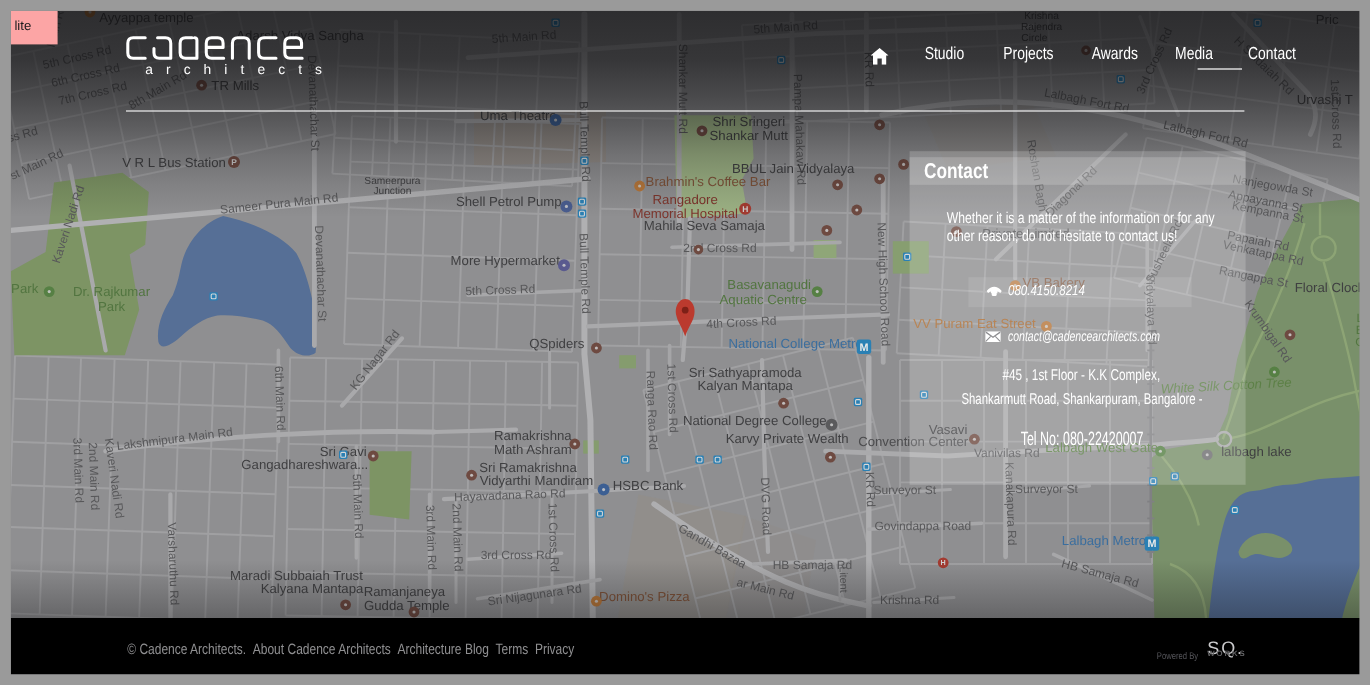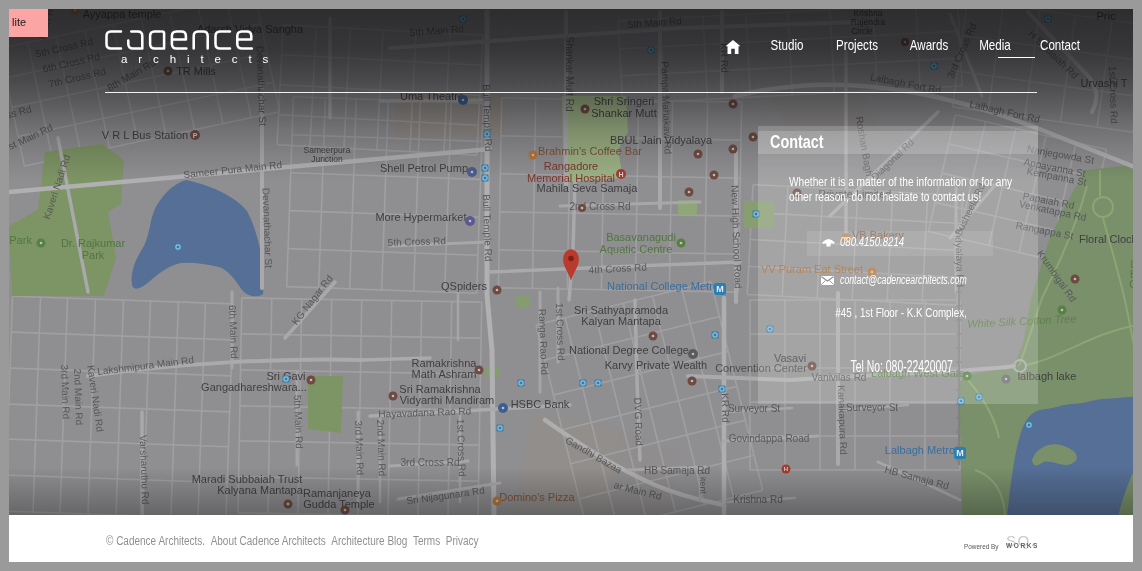--- a/index.html
+++ b/index.html
@@ -9,21 +9,21 @@
   .s73{display:inline-block;transform:scaleX(0.73);transform-origin:left center;white-space:nowrap;}
   .c755{display:inline-block;transform:scaleX(0.755);transform-origin:center;white-space:nowrap;}
   .c73{display:inline-block;transform:scaleX(0.73);transform-origin:center;white-space:nowrap;}
   .c72{display:inline-block;transform:scaleX(0.65);transform-origin:center;white-space:nowrap;}
   .aline{position:absolute;left:4px;width:100%;text-align:center;color:#fff;font-size:13px;height:18px;line-height:18px;}
   #hdr{position:absolute;left:0;top:0;width:100%;height:175px;z-index:2;
       background:linear-gradient(180deg, rgba(8,8,10,0.72) 0px, rgba(8,8,10,0.66) 40px, rgba(8,8,10,0.52) 70px,
       rgba(8,8,10,0.38) 95px, rgba(8,8,10,0.22) 120px, rgba(8,8,10,0.10) 145px, rgba(8,8,10,0) 172px);}
   #botshade{position:absolute;left:0;top:458px;width:100%;height:48px;z-index:2;
       background:linear-gradient(180deg, rgba(8,8,10,0) 0, rgba(8,8,10,0.30) 100%);}
-  #ftr{position:absolute;left:0;top:506px;width:100%;height:47px;background:#ffffff;z-index:3;}
+  #ftr{position:absolute;left:0;top:506px;width:100%;height:47px;background:#000000;z-index:3;}
   #ftr .txt{position:absolute;left:97px;top:19px;font-size:12.5px;color:#909092;}
   .nav{position:absolute;top:28px;z-index:4;color:#fff;font-size:14.5px;transform:translateX(-50%);margin-left:44px;}
   #line{position:absolute;left:96px;top:83px;width:932px;height:1px;background:rgba(255,255,255,0.92);z-index:4;}
   #panel{position:absolute;left:748.5px;top:117px;width:280px;height:278px;background:rgba(255,255,255,0.19);z-index:3;}
   #ptitle{position:absolute;left:0;top:4.5px;width:100%;height:23.5px;background:rgba(255,255,255,0.18);}
   #ptitle .tt{position:absolute;left:12px;top:1.5px;font-size:18px;font-weight:bold;color:#fff;}
   #pbody{position:absolute;left:31px;top:48px;width:230px;color:#fff;font-size:13px;line-height:15px;}
   .prow{position:absolute;color:#fff;font-size:12px;font-style:italic;}
   #pwr{position:absolute;left:955px;top:533px;font-size:8px;color:#56565b;z-index:4;}
   #sq1{position:absolute;left:997px;top:523px;z-index:4;color:#cacacc;font-size:15px;font-weight:normal;letter-spacing:1.6px;}
@@ -590,20 +590,21 @@
           <rect x="4.4" y="6.0" width="4.2" height="2.6" rx="0.9" fill="#fff"></rect>
         </svg></div>
     <div class="prow" style="left:82px;top:108.5px"><span class="cl">080.4150.8214</span></div>
     <div class="prow" style="left:63.8px;top:148px"><svg width="13" height="9" viewBox="0 0 13 9">
           <rect x="0" y="0" width="13" height="9" rx="1" fill="#fff"></rect>
           <path d="M0.5,0.8 L6.5,5 L12.5,0.8" stroke="#8f8f92" stroke-width="1.1" fill="none"></path>
           <path d="M0.5,8.4 L4.6,4.4 M12.5,8.4 L8.4,4.4" stroke="#8f8f92" stroke-width="0.9" fill="none"></path>
         </svg></div>
     <div class="prow" style="left:82px;top:146.5px"><span class="s73">contact@cadencearchitects.com</span></div>
     <div class="aline" style="top:177.5px"><span class="c755">#45 , 1st Floor - K.K Complex,</span></div>
+    <div class="aline" style="top:198.2px"><span class="c73">Shankarmutt Road, Shankarpuram, Bangalore -</span></div>
     <div class="aline" style="top:232.3px;font-size:16px"><span class="c72">Tel No: 080-22420007</span></div>
   </div>
   <div id="ftr">
       <div class="txt"><span class="cl">© Cadence Architects. &nbsp;About Cadence Architects &nbsp;Architecture Blog &nbsp;Terms &nbsp;Privacy</span></div>
     </div>
   <div id="pwr"><span class="cl">Powered By</span></div>
   <div id="sq1">SQ.</div>
     <div id="sq2">WORKS</div>
   <div style="position:absolute;left:0;top:0;width:39px;height:28px;background:#fca5a5;z-index:2">
     <span style="position:absolute;left:3px;top:7px;font-size:11px;color:#1a1a1c">lite</span>

